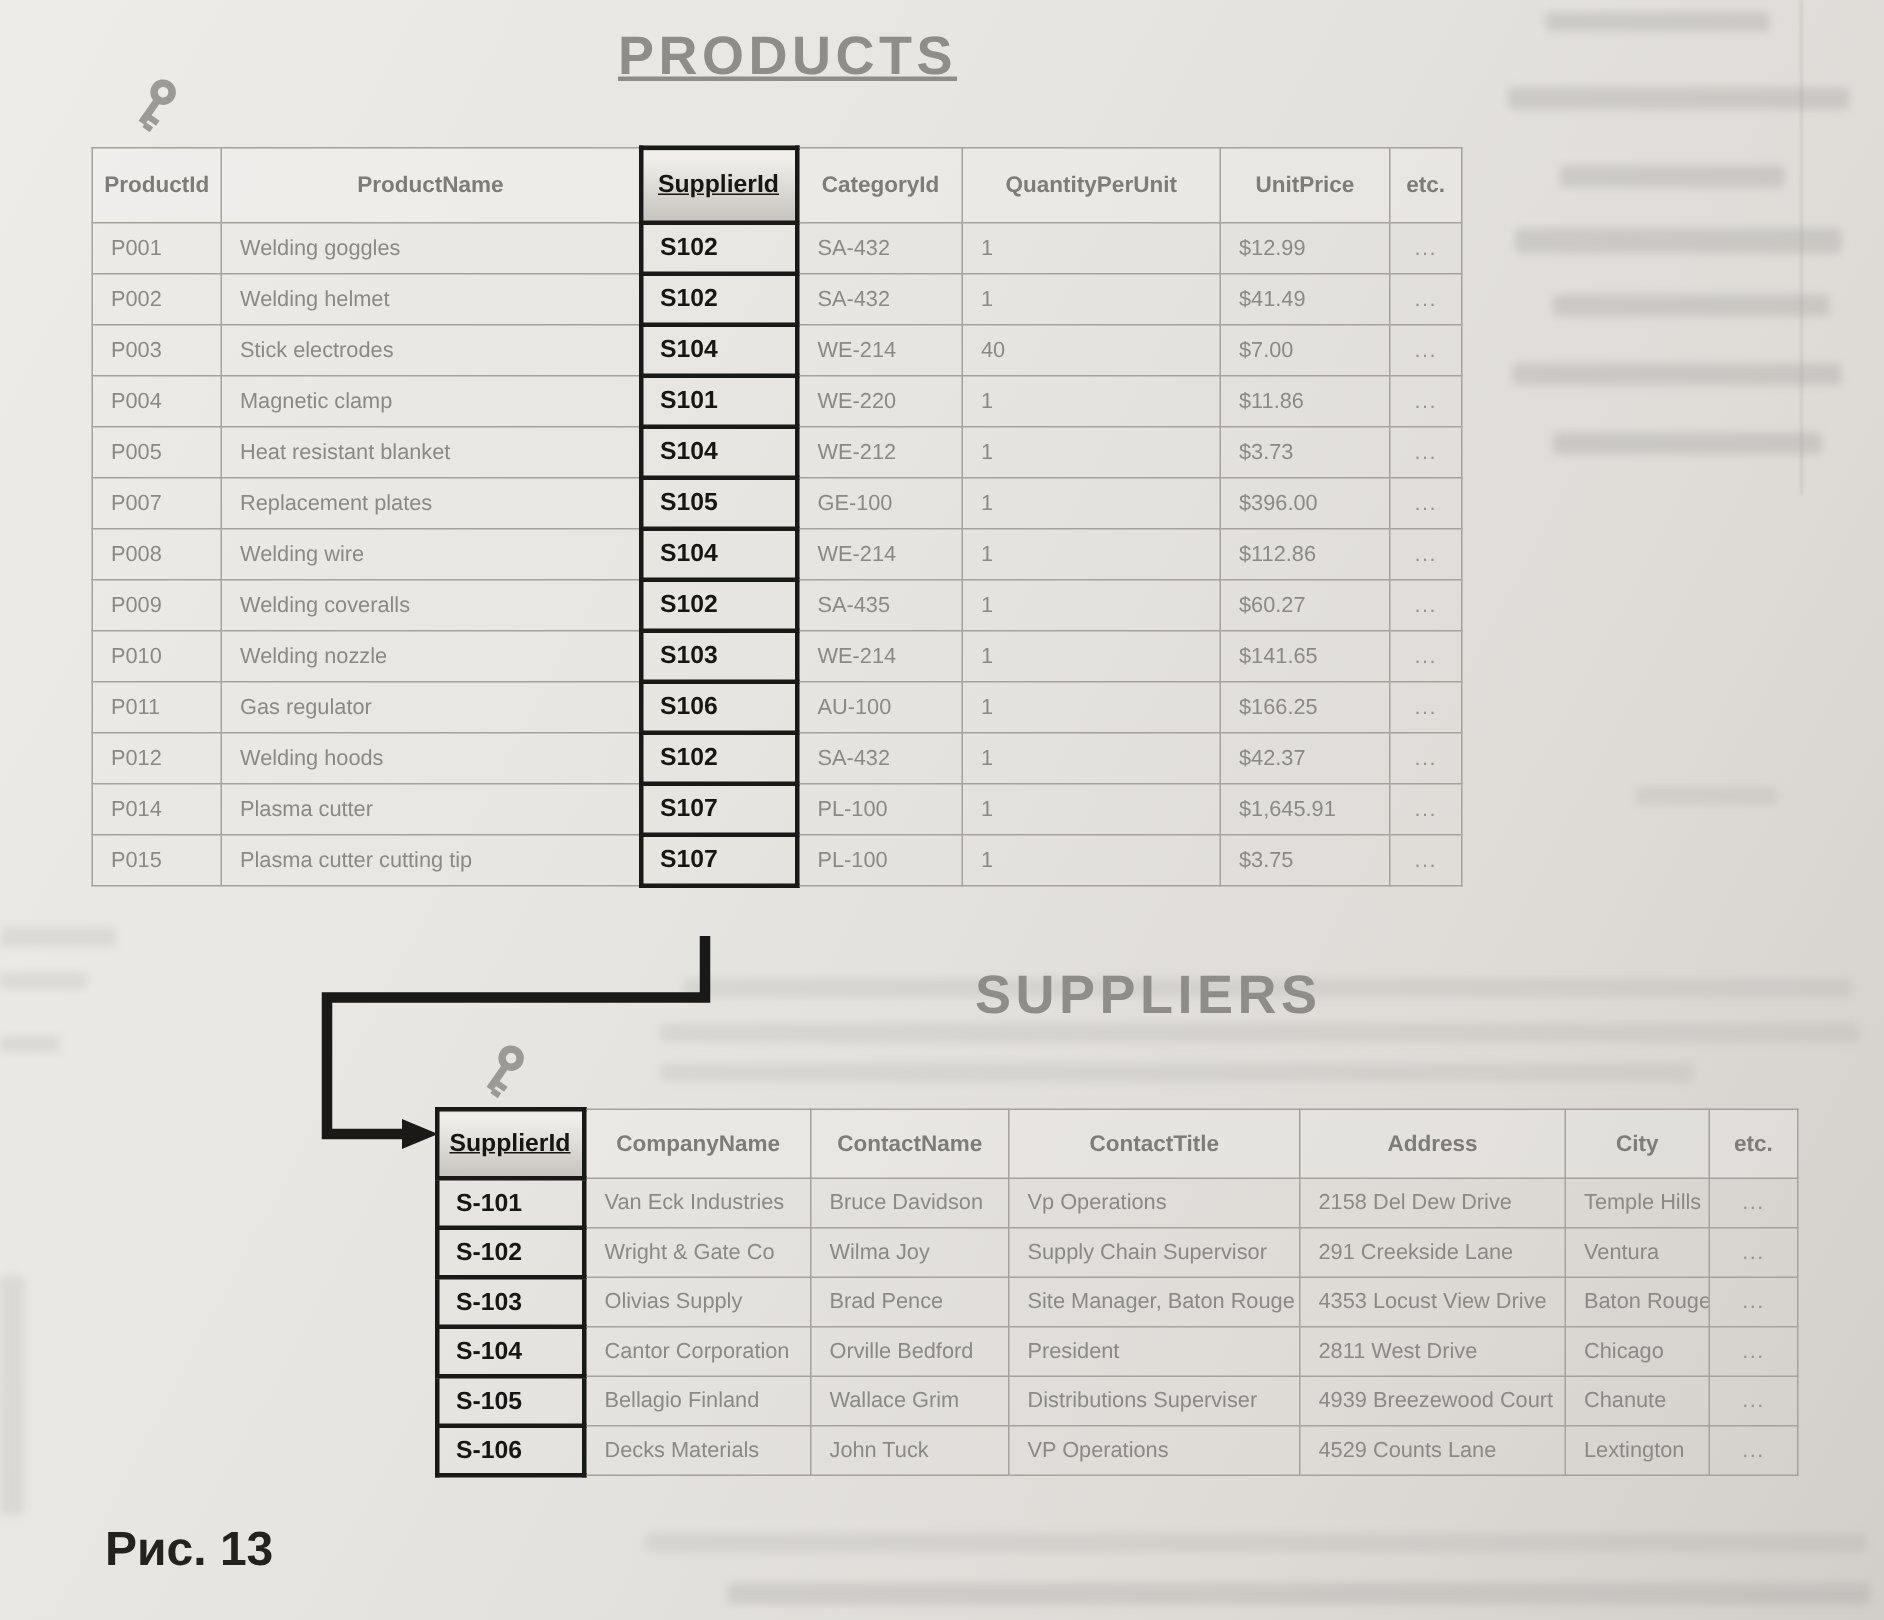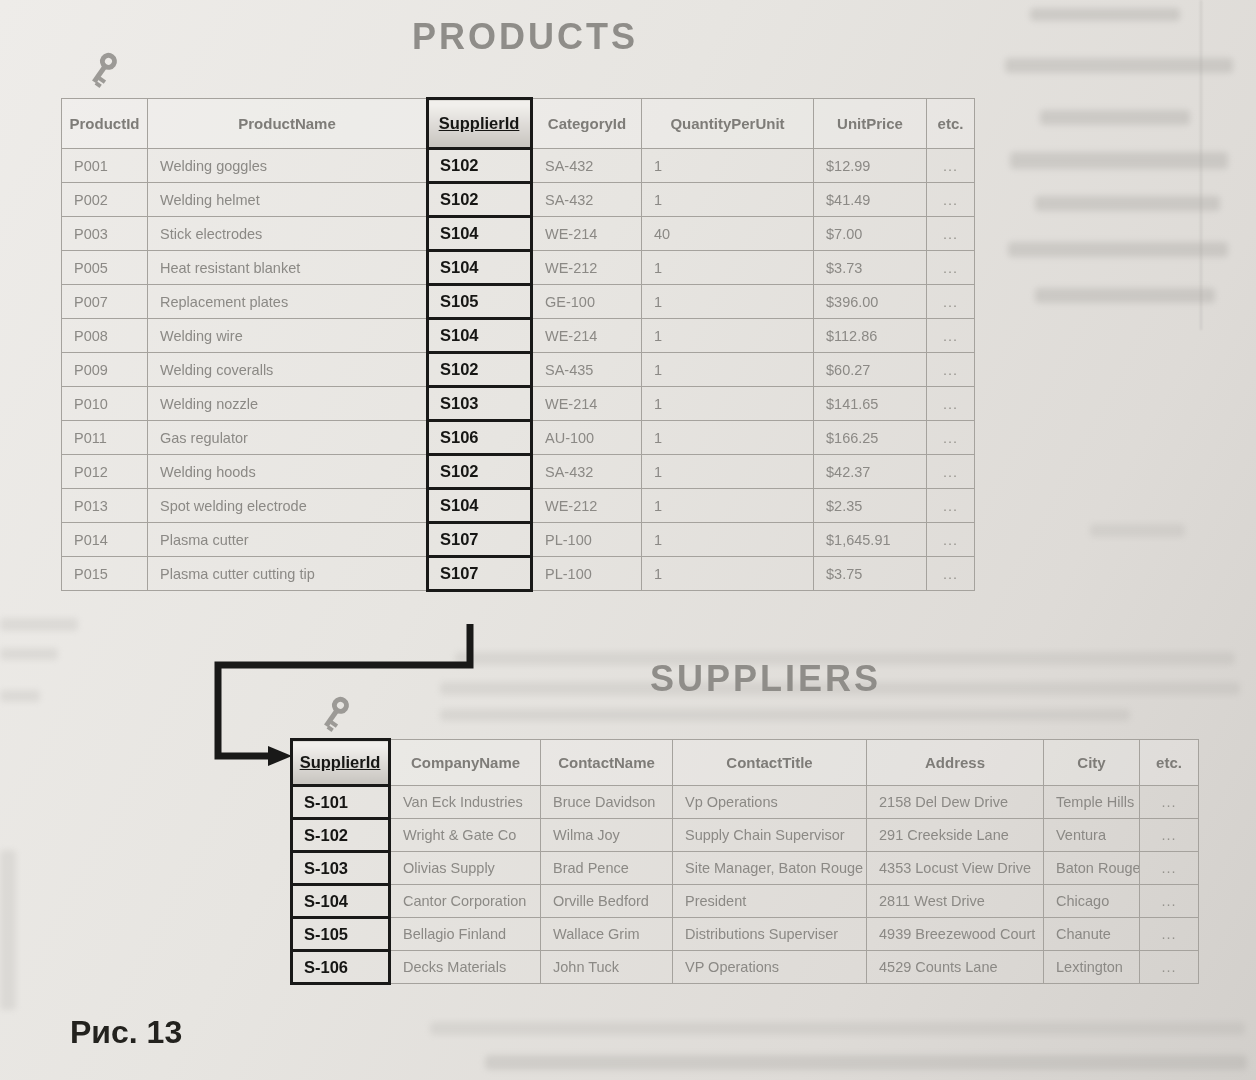--- a/index.html
+++ b/index.html
@@ -108,21 +108,21 @@
     <div class="ghost light" style="left:440px;top:682px;width:800px;height:13px;"></div>
     <div class="ghost light" style="left:440px;top:709px;width:690px;height:12px;"></div>
     <div class="ghost light" style="left:0px;top:618px;width:78px;height:13px;"></div>
     <div class="ghost light" style="left:0px;top:648px;width:58px;height:12px;"></div>
     <div class="ghost light" style="left:0px;top:690px;width:40px;height:12px;"></div>
     <div class="ghost light" style="left:0px;top:850px;width:16px;height:160px;"></div>
     <div class="ghost light" style="left:430px;top:1022px;width:815px;height:13px;"></div>
     <div class="ghost" style="left:485px;top:1055px;width:762px;height:15px;opacity:.26;"></div>
   </div>
 
-  <div class="table-title" style="left:412px;top:16px;">PRODUCTS</div>
+  <div class="table-title" style="left:412px;top:16px;text-decoration:underline;">PRODUCTS</div>
 
   <div class="key-icon" style="left:88px;top:50px;">
     <svg width="26" height="40" viewBox="0 0 26 40">
       <circle cx="13" cy="9" r="6" fill="none" stroke="#8f8d89" stroke-width="5"></circle>
       <rect x="10.5" y="14" width="5" height="20" fill="#8f8d89"></rect>
       <rect x="15" y="26" width="7" height="4" fill="#8f8d89"></rect>
       <rect x="15" y="32" width="6" height="4" fill="#8f8d89"></rect>
     </svg>
   </div>
 
@@ -169,20 +169,29 @@
         <tr>
           <td>P003</td>
           <td>Stick electrodes</td>
           <td class="key-cell">S104</td>
           <td>WE-214</td>
           <td>40</td>
           <td>$7.00</td>
           <td class="etc-cell">...</td>
         </tr>
         <tr>
+          <td>P004</td>
+          <td>Magnetic clamp</td>
+          <td class="key-cell">S101</td>
+          <td>WE-220</td>
+          <td>1</td>
+          <td>$11.86</td>
+          <td class="etc-cell">...</td>
+        </tr>
+        <tr>
           <td>P005</td>
           <td>Heat resistant blanket</td>
           <td class="key-cell">S104</td>
           <td>WE-212</td>
           <td>1</td>
           <td>$3.73</td>
           <td class="etc-cell">...</td>
         </tr>
         <tr>
           <td>P007</td>
@@ -232,29 +241,20 @@
         <tr>
           <td>P012</td>
           <td>Welding hoods</td>
           <td class="key-cell">S102</td>
           <td>SA-432</td>
           <td>1</td>
           <td>$42.37</td>
           <td class="etc-cell">...</td>
         </tr>
         <tr>
-          <td>P013</td>
-          <td>Spot welding electrode</td>
-          <td class="key-cell">S104</td>
-          <td>WE-212</td>
-          <td>1</td>
-          <td>$2.35</td>
-          <td class="etc-cell">...</td>
-        </tr>
-        <tr>
           <td>P014</td>
           <td>Plasma cutter</td>
           <td class="key-cell">S107</td>
           <td>PL-100</td>
           <td>1</td>
           <td>$1,645.91</td>
           <td class="etc-cell">...</td>
         </tr>
         <tr>
           <td>P015</td>
@@ -266,21 +266,21 @@
           <td class="etc-cell">...</td>
         </tr>
       </tbody>
     </table>
 
   <svg class="arrow-layer">
     <polyline points="470,624 470,665 218,665 218,756 270,756" fill="none" stroke="#191918" stroke-width="7" stroke-linejoin="miter"></polyline>
     <polygon points="268,746 292,756 268,766" fill="#191918"></polygon>
   </svg>
 
-  <div class="table-title" style="left:650px;top:658px;">SUPPLIERS</div>
+  <div class="table-title" style="left:650px;top:642px;">SUPPLIERS</div>
 
   <div class="key-icon" style="left:320px;top:694px;">
     <svg width="26" height="40" viewBox="0 0 26 40">
       <circle cx="13" cy="9" r="6" fill="none" stroke="#8f8d89" stroke-width="5"></circle>
       <rect x="10.5" y="14" width="5" height="20" fill="#8f8d89"></rect>
       <rect x="15" y="26" width="7" height="4" fill="#8f8d89"></rect>
       <rect x="15" y="32" width="6" height="4" fill="#8f8d89"></rect>
     </svg>
   </div>
 

